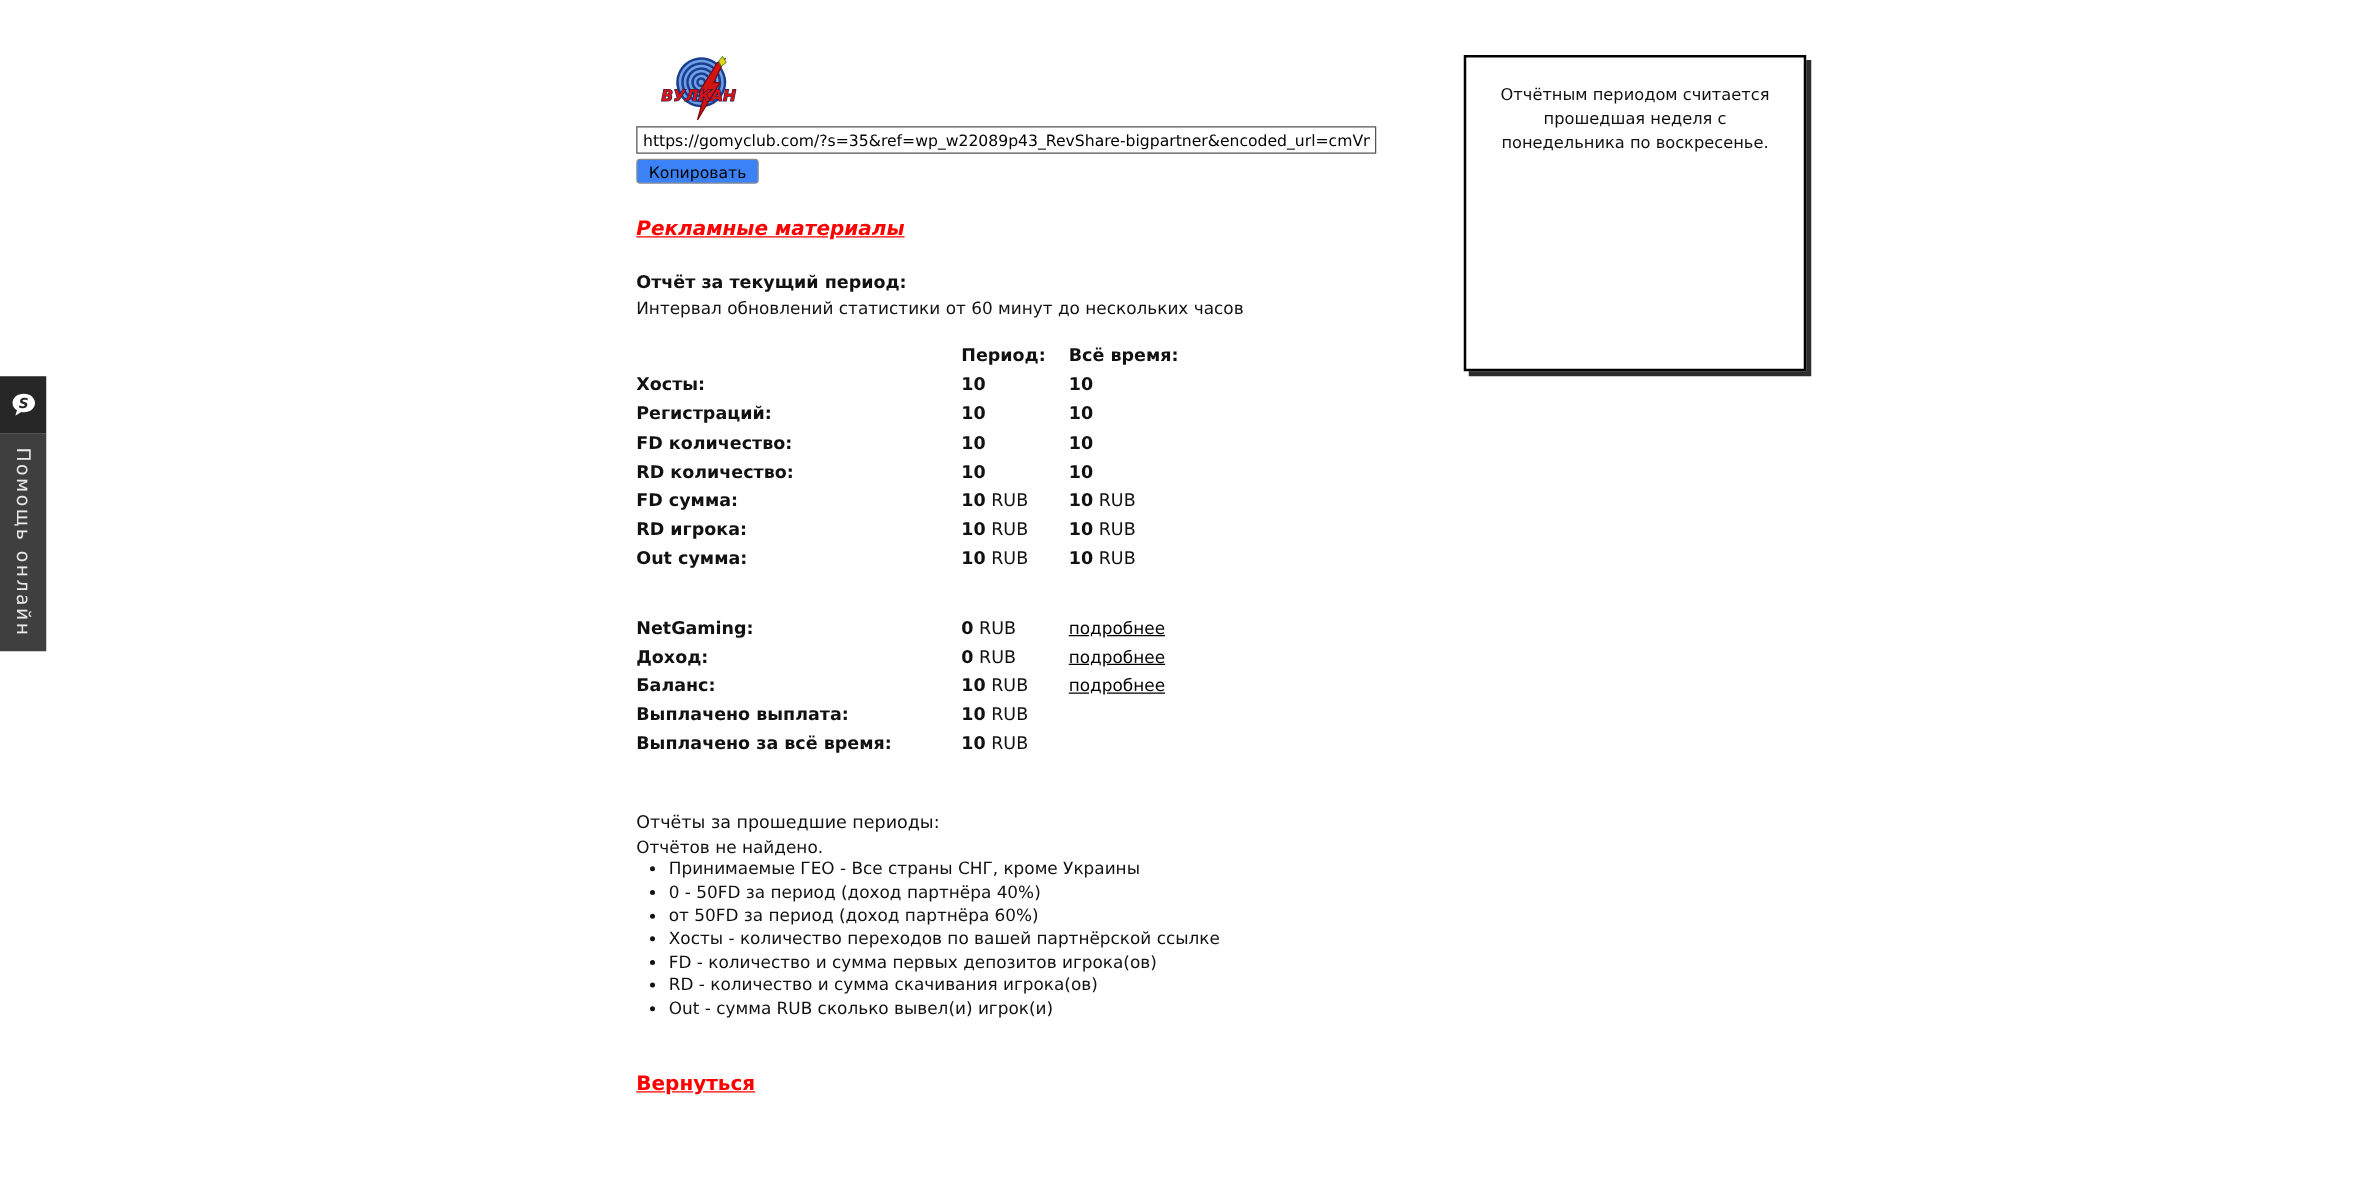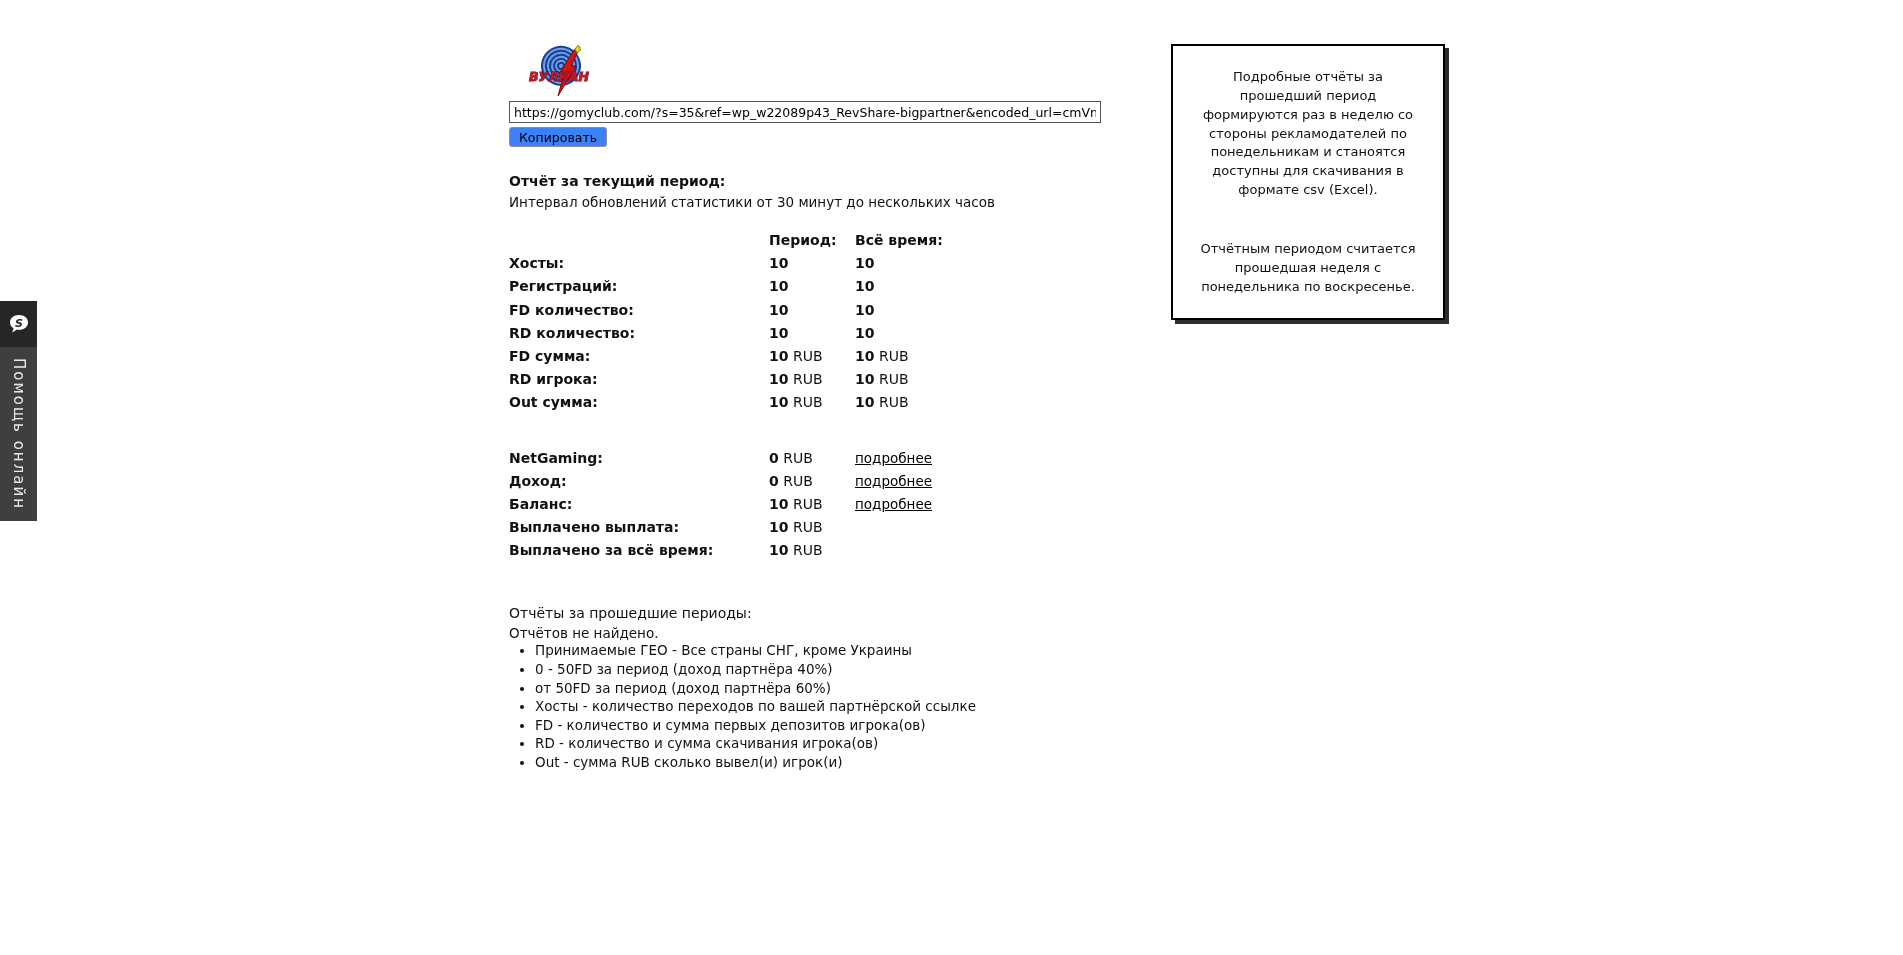--- a/index.html
+++ b/index.html
@@ -81,23 +81,24 @@
     </g>
     <polygon points="46,6 52,3 43,22 48,22 30,52 36,30 31,30" fill="#d41414" stroke="#7a0b0b" stroke-width="1"></polygon>
     <polygon points="47,5 50,1 53,6 49,9" fill="#e8d21c" stroke="#4a8f1c" stroke-width="0.8"></polygon>
     <text x="31" y="37" text-anchor="middle" font-family="DejaVu Sans, sans-serif" font-size="12.5" font-weight="bold" font-style="italic" fill="#d41414" stroke="#0d1c5c" stroke-width="0.9" paint-order="stroke">ВУЛКАН</text>
   </svg>
 
   
   <input class="url-input" type="text" value="https://gomyclub.com/?s=35&amp;ref=wp_w22089p43_RevShare-bigpartner&amp;encoded_url=cmVnaXN" style="">
   <button class="copy-btn">Копировать</button>
 
+  <div><a class="red-link materials-link">Рекламные материалы</a></div>
 
   <div class="report-title">Отчёт за текущий период:</div>
-  <div class="report-sub">Интервал обновлений статистики от 30 минут до нескольких часов</div>
+  <div class="report-sub">Интервал обновлений статистики от 60 минут до нескольких часов</div>
 
   
   <div class="grid">
     <div class="row">
       <span></span>
       <span class="hdr">Период:</span>
       <span class="hdr">Всё время:</span>
     </div>
 
     <div class="row">
@@ -174,18 +175,18 @@
     <li>от 50FD за период (доход партнёра 60%)</li>
   </ul>
 
   <ul class="blist list2">
     <li>Хосты - количество переходов по вашей партнёрской ссылке</li>
     <li>FD - количество и сумма первых депозитов игрока(ов)</li>
     <li>RD - количество и сумма скачивания игрока(ов)</li>
     <li>Out - сумма RUB сколько вывел(и) игрок(и)</li>
   </ul>
 
+  <div><a class="red-link back-link">Вернуться</a></div>
 </div>
 
 <div class="info-box">
-  <p>Подробные отчёты за прошедший период формируются раз в неделю со стороны рекламодателей по понедельникам и станоятся доступны для скачивания в формате csv (Excel).</p>
   <p>Отчётным периодом считается прошедшая неделя с понедельника по воскресенье.</p>
 </div>
 
 </body></html>

